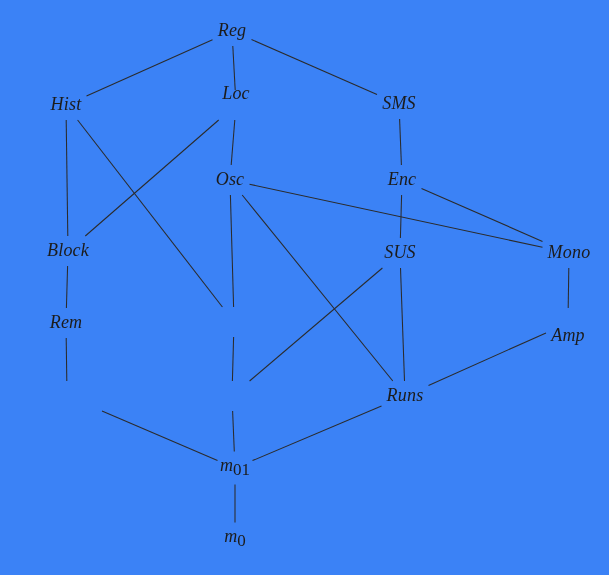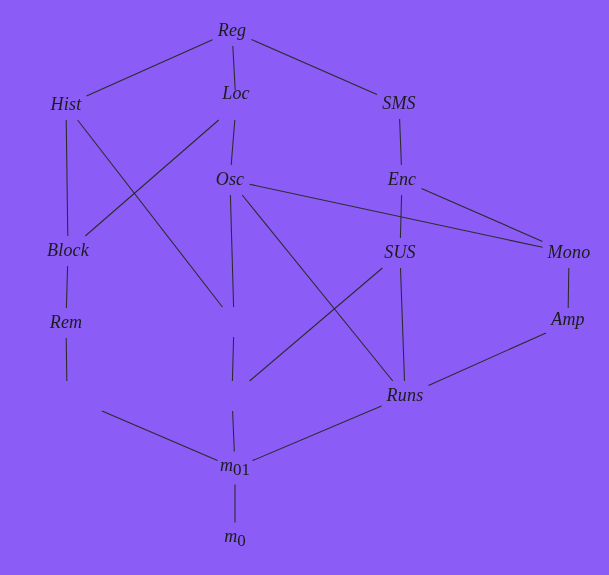--- a/index.html
+++ b/index.html
@@ -4,21 +4,21 @@
 <style>
   html, body {
     margin: 0;
     padding: 0;
     background: #ffffff;
   }
   #diagram {
     position: relative;
     width: 609px;
     height: 575px;
-    background: #8b5cf6;
+    background: #3b82f6;
     overflow: hidden;
   }
   #edges-svg {
     position: absolute;
     left: 0;
     top: 0;
     width: 609px;
     height: 575px;
   }
   .node {
@@ -77,17 +77,17 @@
 <div class="node" style="left: 232px; top: 31px;"><span>Reg</span></div>
     <div class="node" style="left: 66px; top: 105px;"><span>Hist</span></div>
     <div class="node" style="left: 236px; top: 94px;"><span>Loc</span></div>
     <div class="node" style="left: 399px; top: 104px;"><span>SMS</span></div>
     <div class="node" style="left: 230px; top: 180px;"><span>Osc</span></div>
     <div class="node" style="left: 402px; top: 180px;"><span>Enc</span></div>
     <div class="node" style="left: 68px; top: 251px;"><span>Block</span></div>
     <div class="node" style="left: 400px; top: 253px;"><span>SUS</span></div>
     <div class="node" style="left: 569px; top: 253px;"><span>Mono</span></div>
     <div class="node" style="left: 66px; top: 323px;"><span>Rem</span></div>
-    <div class="node" style="left: 568px; top: 320px;"><span>Amp</span></div>
+    <div class="node" style="left: 568px; top: 336px;"><span>Amp</span></div>
     <div class="node" style="left: 405px; top: 396px;"><span>Runs</span></div>
     <div class="node" style="left: 235px; top: 468px;"><span>m</span><sub class="sub">01</sub></div>
     <div class="node" style="left: 235px; top: 539px;"><span>m</span><sub class="sub">0</sub></div>
   </div>
 
 </body></html>

